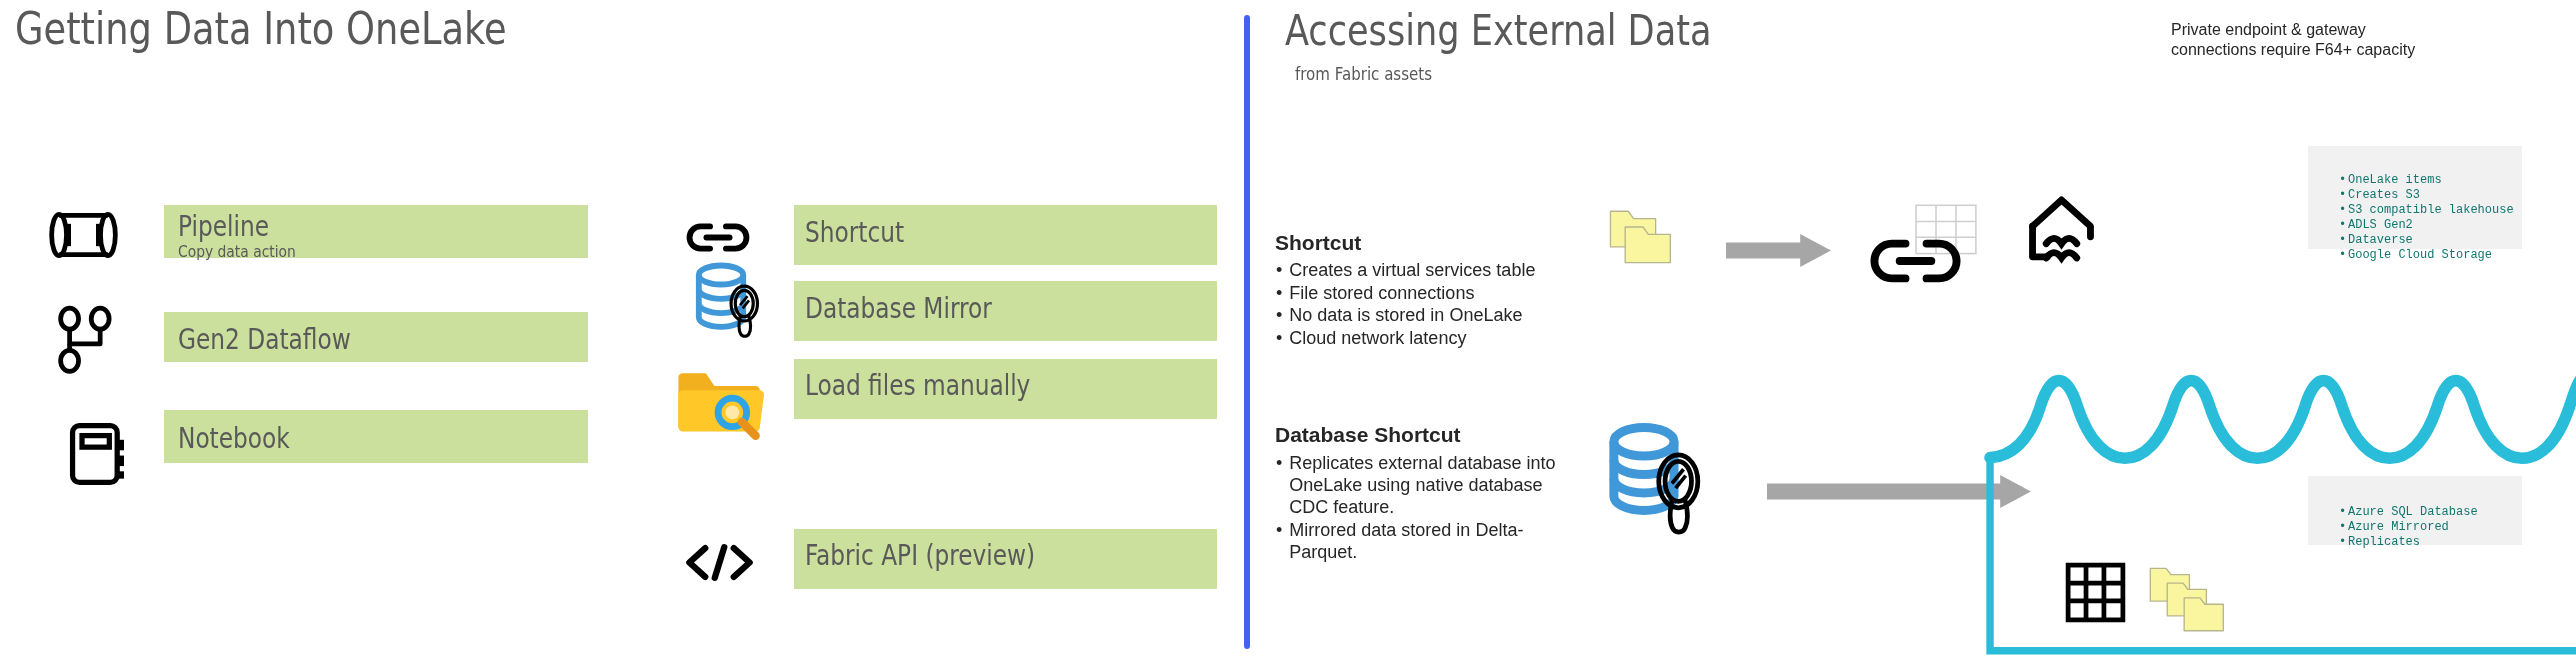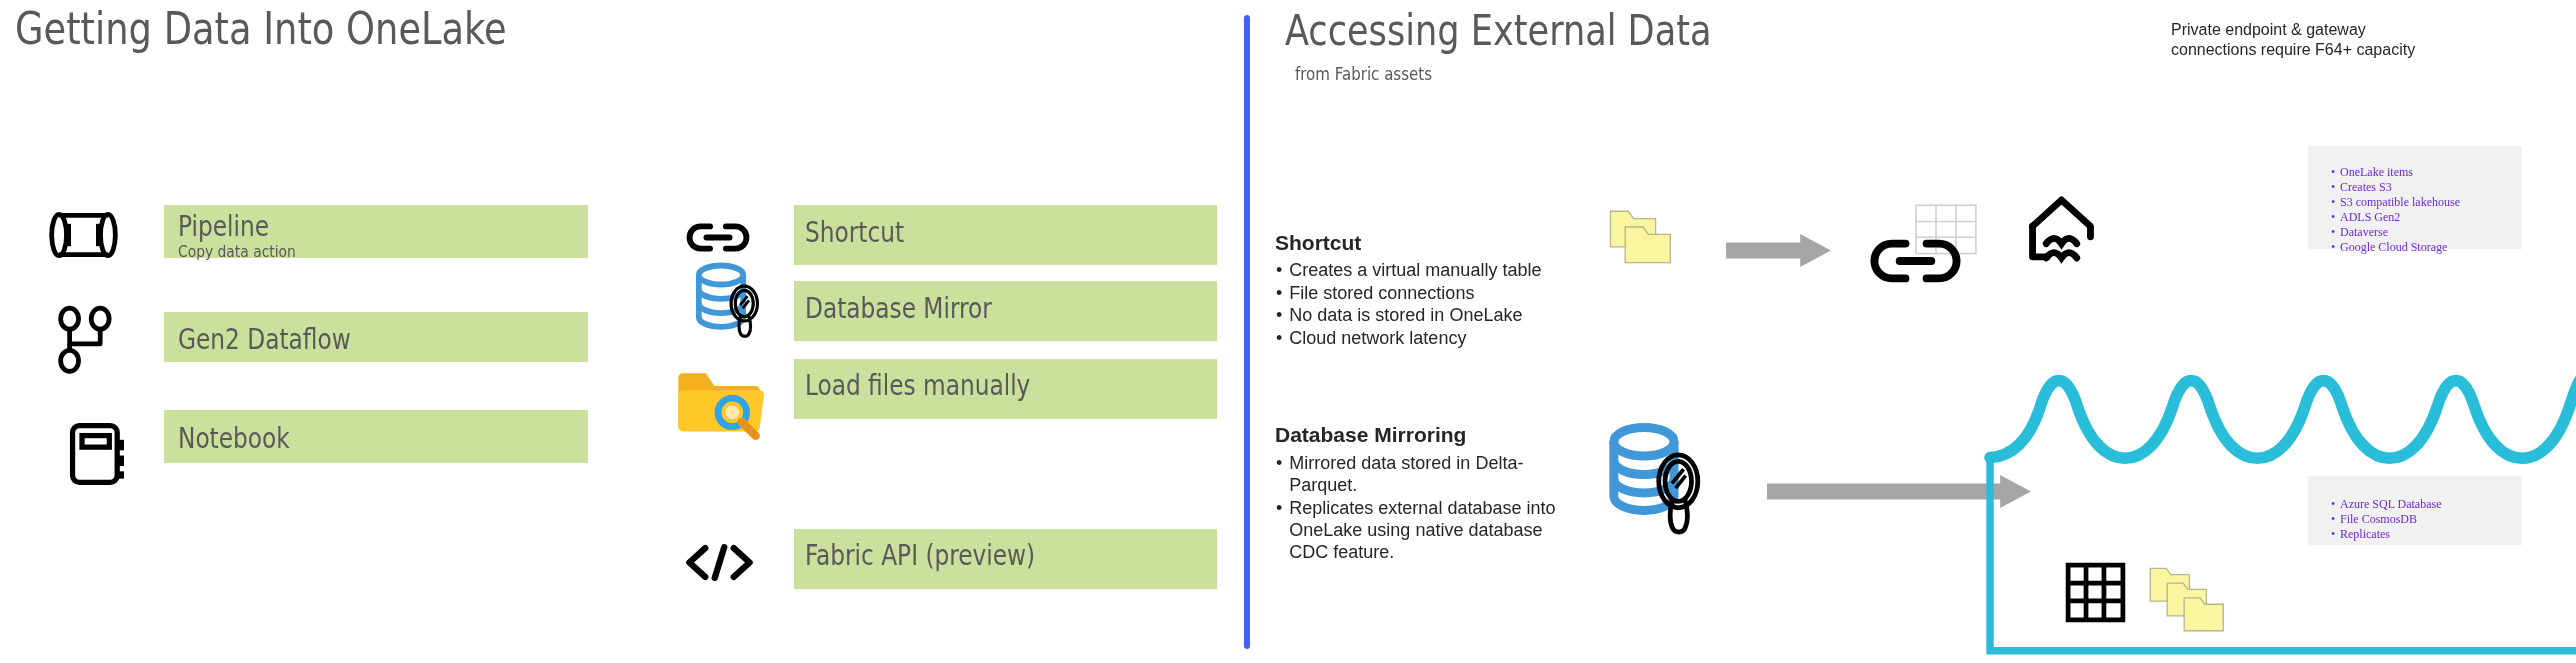--- a/index.html
+++ b/index.html
@@ -100,24 +100,24 @@
     font-size: 16px;
     line-height: 20px;
     color: #262626;
   }
 
   
   .gray-box {
     background: #F1F1F1;
   }
   .gray-list {
-    margin: 8px; padding: 0; list-style: none;
-    font-family: Liberation Serif, serif;
+    margin: 16px; padding: 0; list-style: none;
+    font-family: Liberation Mono, monospace;
     font-size: 12px;
-    color: #6d28d9;
+    color: #0f766e;
   }
   .gray-list li {
     position: relative;
     padding-left: 10px;
     line-height: 15px;
     white-space: nowrap;
   }
   .gray-list li::before {
     content: "\2022";
     position: absolute; left: 1.1px; top: 0;
@@ -222,30 +222,30 @@
 <div class="green-label" style="left:805px; top:539px;">Fabric API (preview)</div>
 
 <div class="abs" id="divider"></div>
 
 <div class="abs title" id="right-title">Accessing External Data</div>
 <div class="abs" id="right-subtitle">from Fabric assets</div>
 <div class="abs" id="note">Private endpoint &amp; gateway connections require F64+ capacity</div>
 
 <div class="abs detail-head" style="left:1275px; top:231px;">Shortcut</div>
 <ul class="abs detail-list" style="left:1275px; top:259px; width:296px;">
-  <li>Creates a virtual manually table</li>
+  <li>Creates a virtual services table</li>
   <li>File stored connections</li>
   <li>No data is stored in OneLake</li>
   <li>Cloud network latency</li>
 </ul>
 
-<div class="abs detail-head" style="left:1275px; top:423px;">Database Mirroring</div>
+<div class="abs detail-head" style="left:1275px; top:423px;">Database Shortcut</div>
 <ul class="abs detail-list" style="left:1275px; top:452px; width:294px;">
+  <li>Replicates external database into OneLake using native database CDC feature.</li>
   <li>Mirrored data stored in Delta-Parquet.</li>
-  <li>Replicates external database into OneLake using native database CDC feature.</li>
 </ul>
 
 <div class="row-icon" style="left:1608px; top:206px;">
   <svg width="69" height="63" viewBox="0 0 130 120">
     <path d="M4 10 L38 10 L48 24 L90 24 L90 78 L4 78 Z" fill="#FAF6A0" stroke="#B5B58E" stroke-width="2.5" stroke-linejoin="round"></path>
     <path d="M32 40 L66 40 L76 54 L118 54 L118 108 L32 108 Z" fill="#FAF6A0" stroke="#B5B58E" stroke-width="2.5" stroke-linejoin="round"></path>
   </svg>
 </div>
 
 <div class="row-icon" style="left:1726px; top:233px;">
@@ -352,16 +352,16 @@
   <svg width="85" height="82" viewBox="0 0 160 155">
     <path d="M4 10 L34 10 L43 22 L78 22 L78 72 L4 72 Z" fill="#FAF6A0" stroke="#B5B58E" stroke-width="2.5" stroke-linejoin="round"></path>
     <path d="M36 38 L66 38 L75 50 L110 50 L110 100 L36 100 Z" fill="#FAF6A0" stroke="#B5B58E" stroke-width="2.5" stroke-linejoin="round"></path>
     <path d="M68 66 L98 66 L107 78 L142 78 L142 128 L68 128 Z" fill="#FAF6A0" stroke="#B5B58E" stroke-width="2.5" stroke-linejoin="round"></path>
   </svg>
 </div>
 
 <div class="abs gray-box" style="left:2308px; top:476px; width:214px; height:69px;"></div>
 <ul class="abs gray-list" style="left:2322px; top:489px;">
   <li>Azure SQL Database</li>
-  <li>File CosmosDB</li>
+  <li>Azure Mirrored</li>
   <li>Replicates</li>
 </ul>
 
 
 </body></html>

